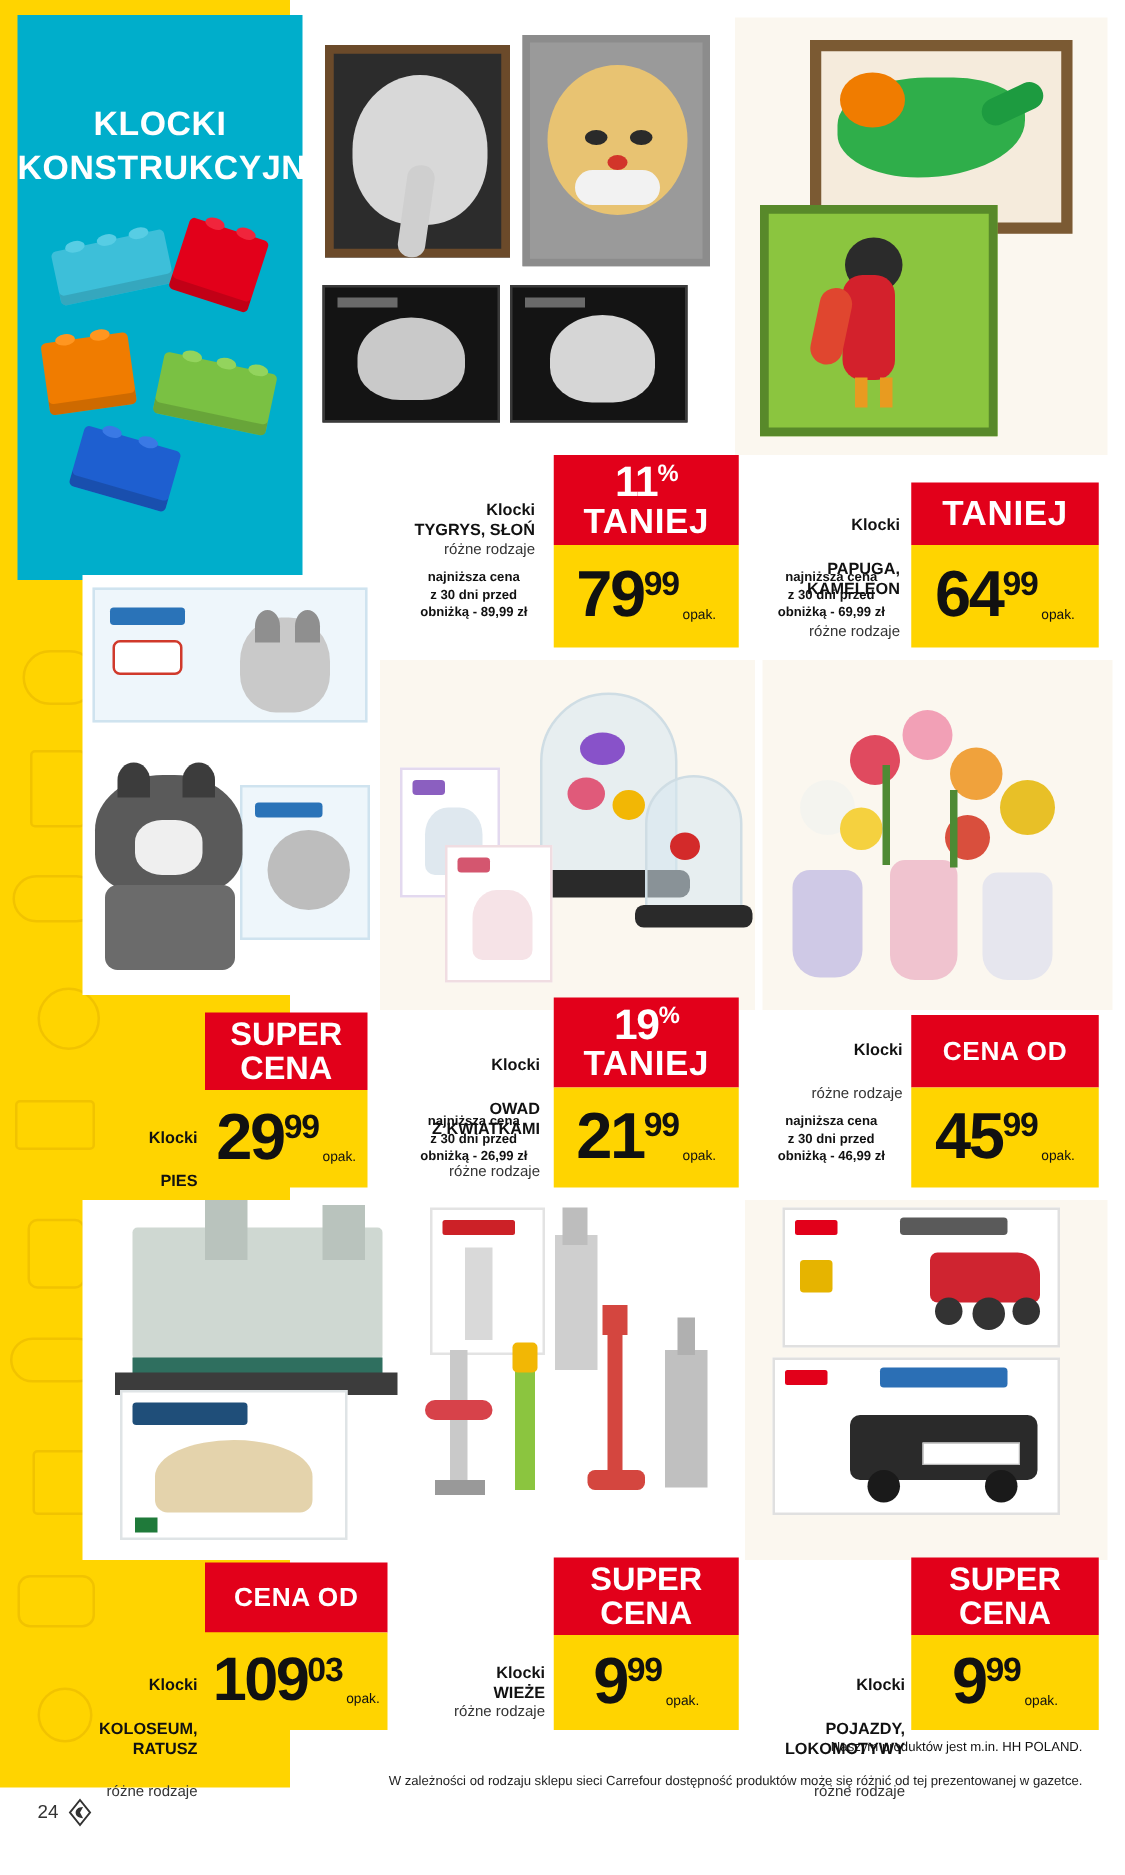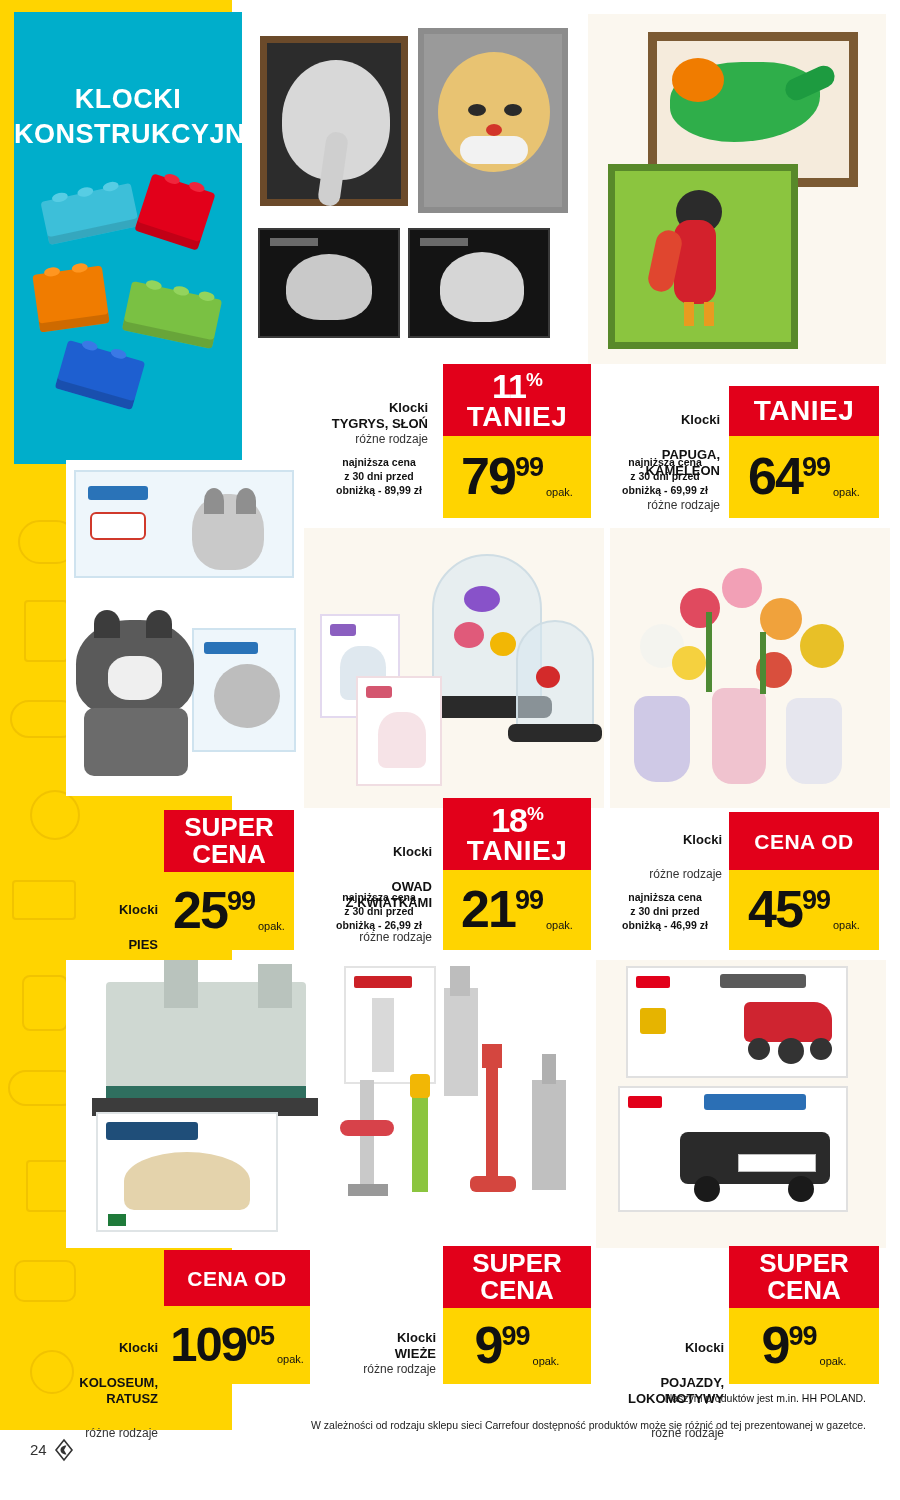--- a/index.html
+++ b/index.html
@@ -368,42 +368,42 @@
     <div class="rect" style="left:150px; top:104px; width:6px; height:62px; background:#4e8a34;"></div>
   </div>
 
   <div class="tag">
     <div class="badge" style="position:absolute; left:164px; top:810px; width:130px; height:62px;">
       <div class="w2">SUPER</div>
       <div class="w2">CENA</div>
     </div>
     <div class="yellow" style="position:absolute; left:164px; top:872px; width:130px; height:78px;">
       <div class="price">
-        <span class="int">25</span>
+        <span class="int">29</span>
         <span class="dec">99</span>
         <span class="unit">opak.</span>
       </div>
     </div>
     <div class="namebox" style="left:78px; top:882px; width:80px; white-space:pre-line;">
       <div class="l1">Klocki</div>
       <div class="l2">PIES</div>
       <div class="l3">różne
 rodzaje</div>
     </div>
   </div>
 
   <div class="tag">
     <div class="namebox" style="left:310px; top:824px; width:122px; white-space:pre-line;">
       <div class="l1">Klocki</div>
       <div class="l2">OWAD
 Z KWIATKAMI</div>
       <div class="l3">różne rodzaje</div>
     </div>
     <div class="badge" style="position:absolute; left:443px; top:798px; width:148px; height:72px;">
-      <div class="pct"><span>18</span><sup>%</sup></div>
+      <div class="pct"><span>19</span><sup>%</sup></div>
       <div class="word">TANIEJ</div>
     </div>
     <div class="yellow" style="position:absolute; left:443px; top:870px; width:148px; height:80px;">
       <div class="price">
         <span class="int">21</span>
         <span class="dec">99</span>
         <span class="unit">opak.</span>
       </div>
     </div>
     <div class="lowest" style="left:318px; top:890px; width:122px; white-space:pre-line;">najniższa cena
@@ -487,21 +487,21 @@
     </div>
   </div>
 
   <div class="tag">
     <div class="badge" style="position:absolute; left:164px; top:1250px; width:146px; height:56px;">
       <div class="word small">CENA OD</div>
     </div>
     <div class="yellow" style="position:absolute; left:164px; top:1306px; width:146px; height:78px;">
       <div class="price big">
         <span class="int">109</span>
-        <span class="dec">05</span>
+        <span class="dec">03</span>
         <span class="unit">opak.</span>
       </div>
     </div>
     <div class="namebox" style="left:58px; top:1320px; width:100px; white-space:pre-line;">
       <div class="l1">Klocki</div>
       <div class="l2">KOLOSEUM,
 RATUSZ</div>
       <div class="l3">różne rodzaje</div>
     </div>
   </div>

